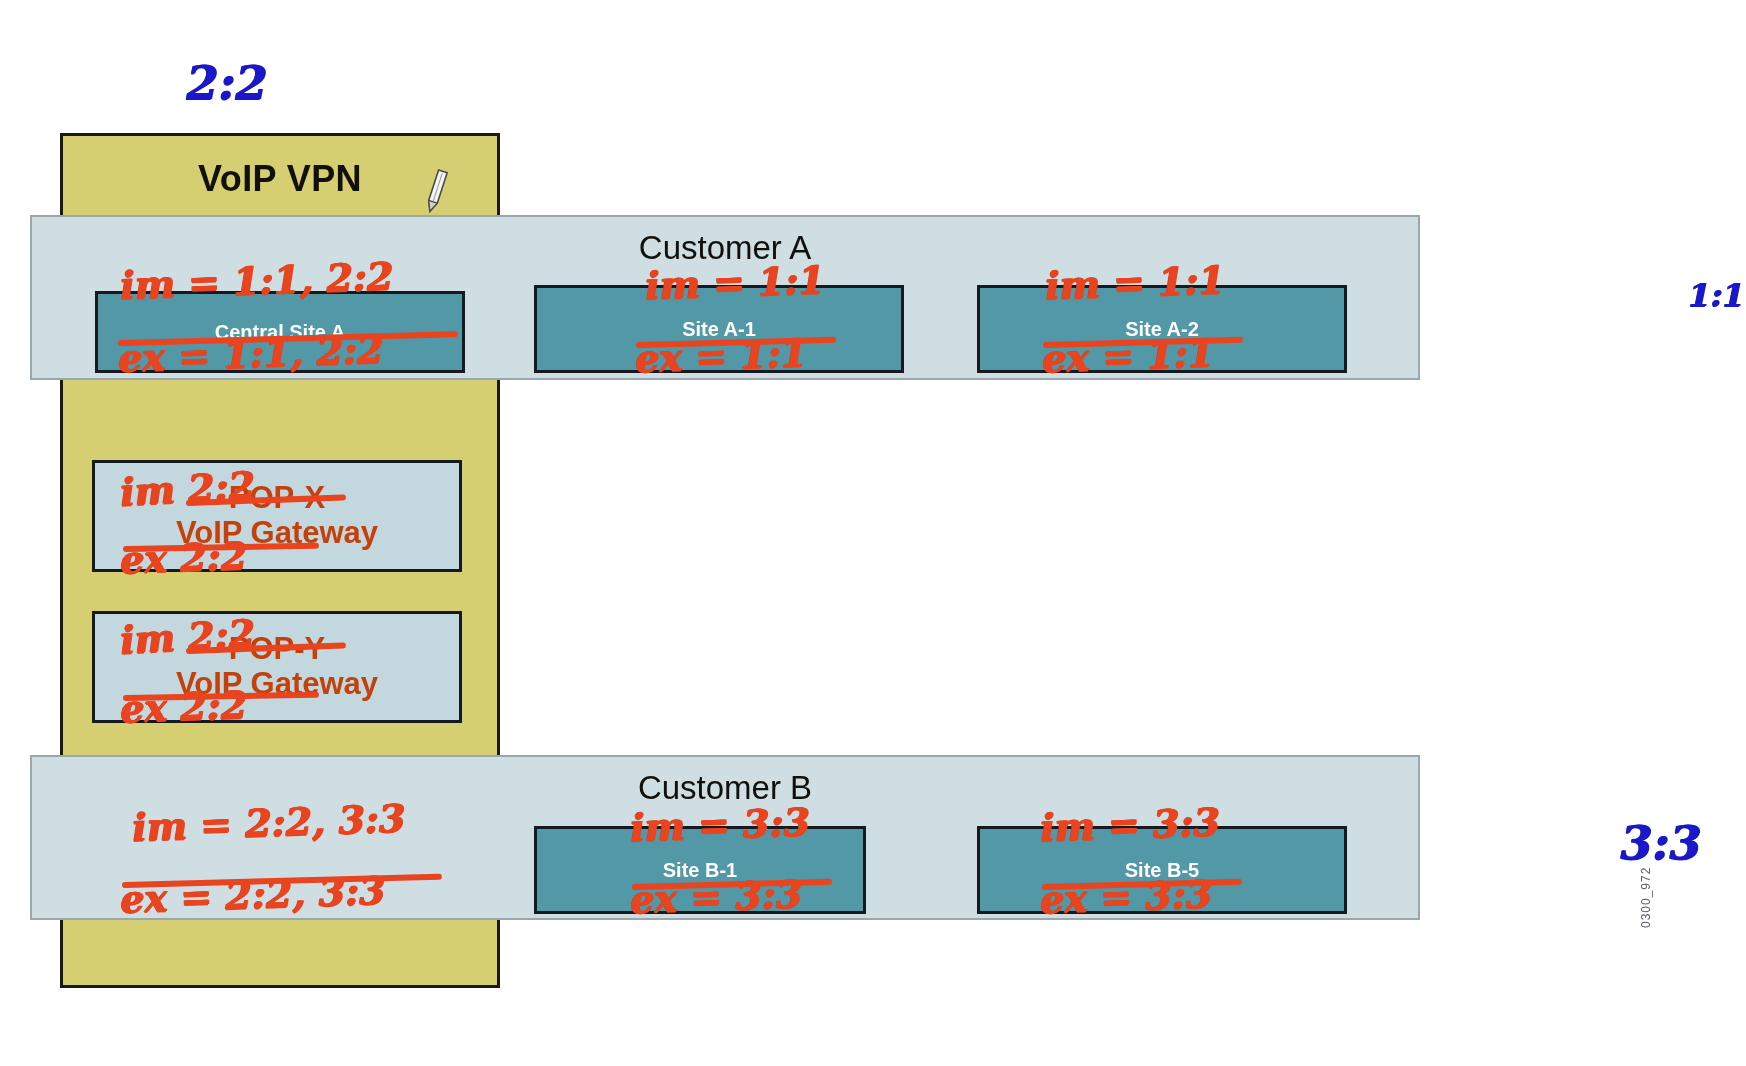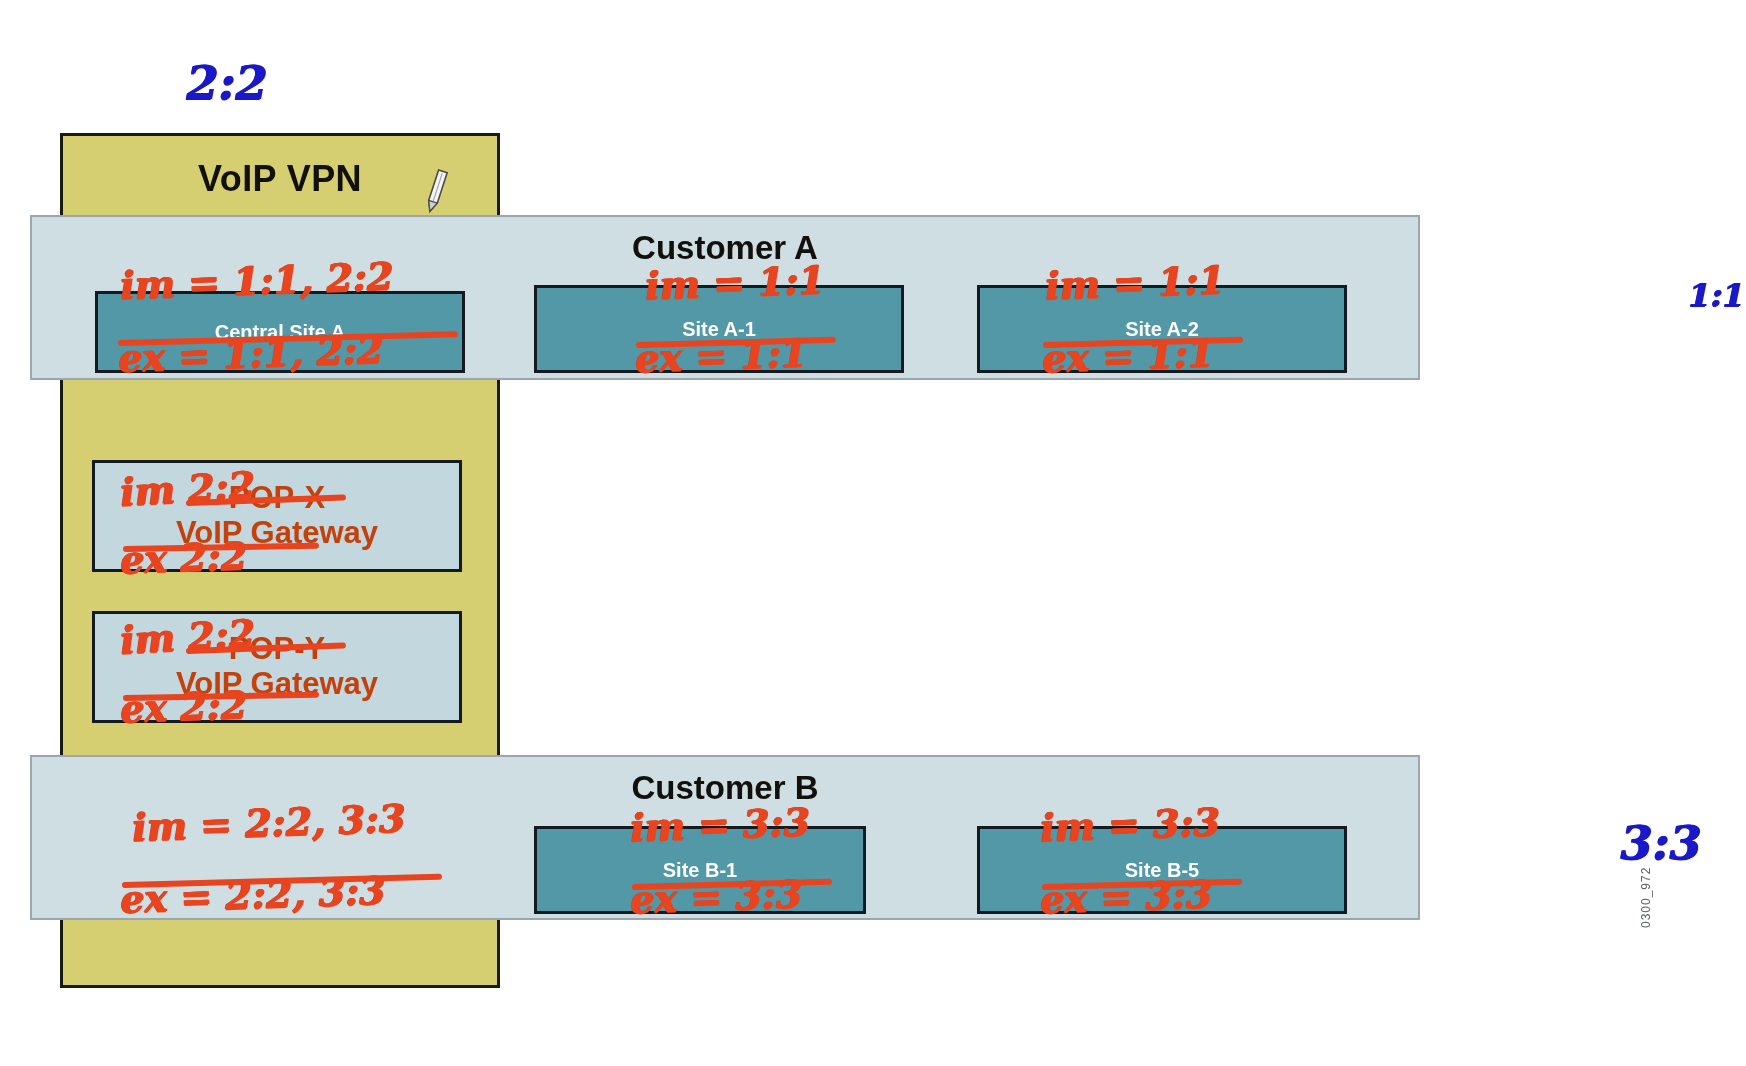--- a/index.html
+++ b/index.html
@@ -50,21 +50,21 @@
   }
   #band-a { left: 30px; top: 167px; width: 1390px; height: 165px; }
   #band-b { left: 30px; top: 707px; width: 1390px; height: 165px; }
 
   .band-title {
     position: absolute;
     top: 12px;
     width: 100%;
     text-align: center;
     font-size: 33px;
-    font-weight: bold;
+    font-weight: normal;
     color: #12100a;
     left: 0;
   }
 
   .site-box {
     position: absolute;
     background: #5298a6;
     border: 3px solid #141a1f;
     box-sizing: border-box;
     display: flex;

